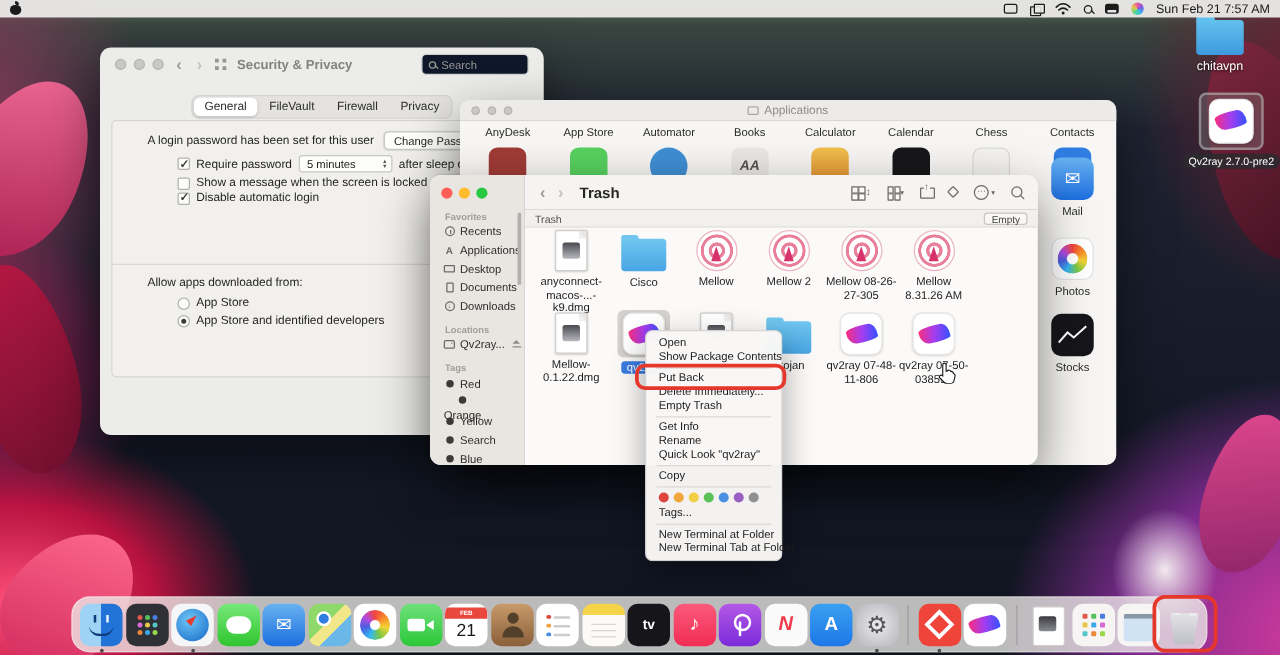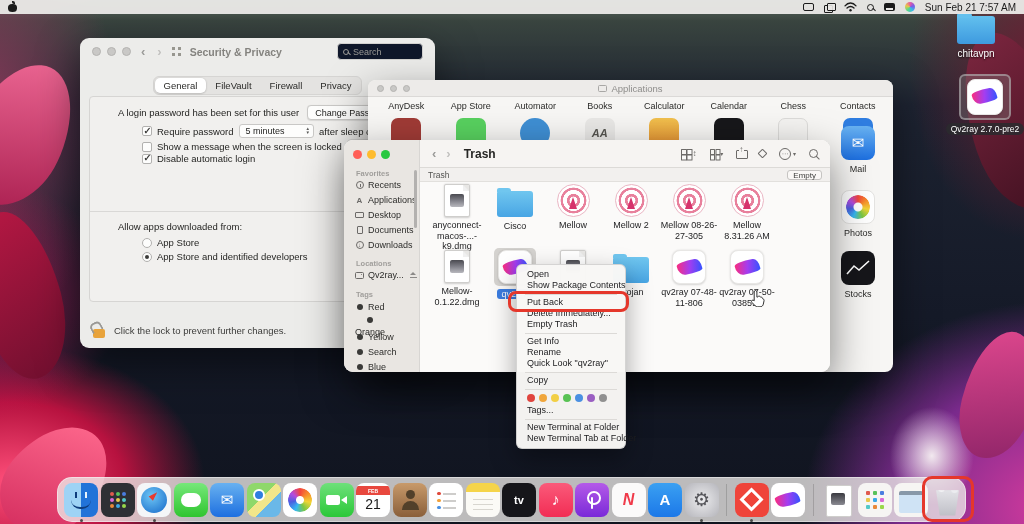--- a/index.html
+++ b/index.html
@@ -372,24 +372,20 @@
       <div class="allow">Allow apps downloaded from:</div>
       <div class="radiorow" style="top:140px;">
         <span class="radio"></span>
         <span>App Store</span>
       </div>
       <div class="radiorow" style="top:154px;">
         <span class="radio on"></span>
         <span>App Store and identified developers</span>
       </div>
     </div>
-    <div class="lockrow">
-      <span class="padlock"></span>
-      <span>Click the lock to prevent further changes.</span>
-    </div>
   </div>
 
   <div class="window apps">
     <div class="apps-titlebar">
       <div class="dots">
         <span class="dot inact"></span>
         <span class="dot inact"></span>
         <span class="dot inact"></span>
       </div>
       <div class="apps-title">

